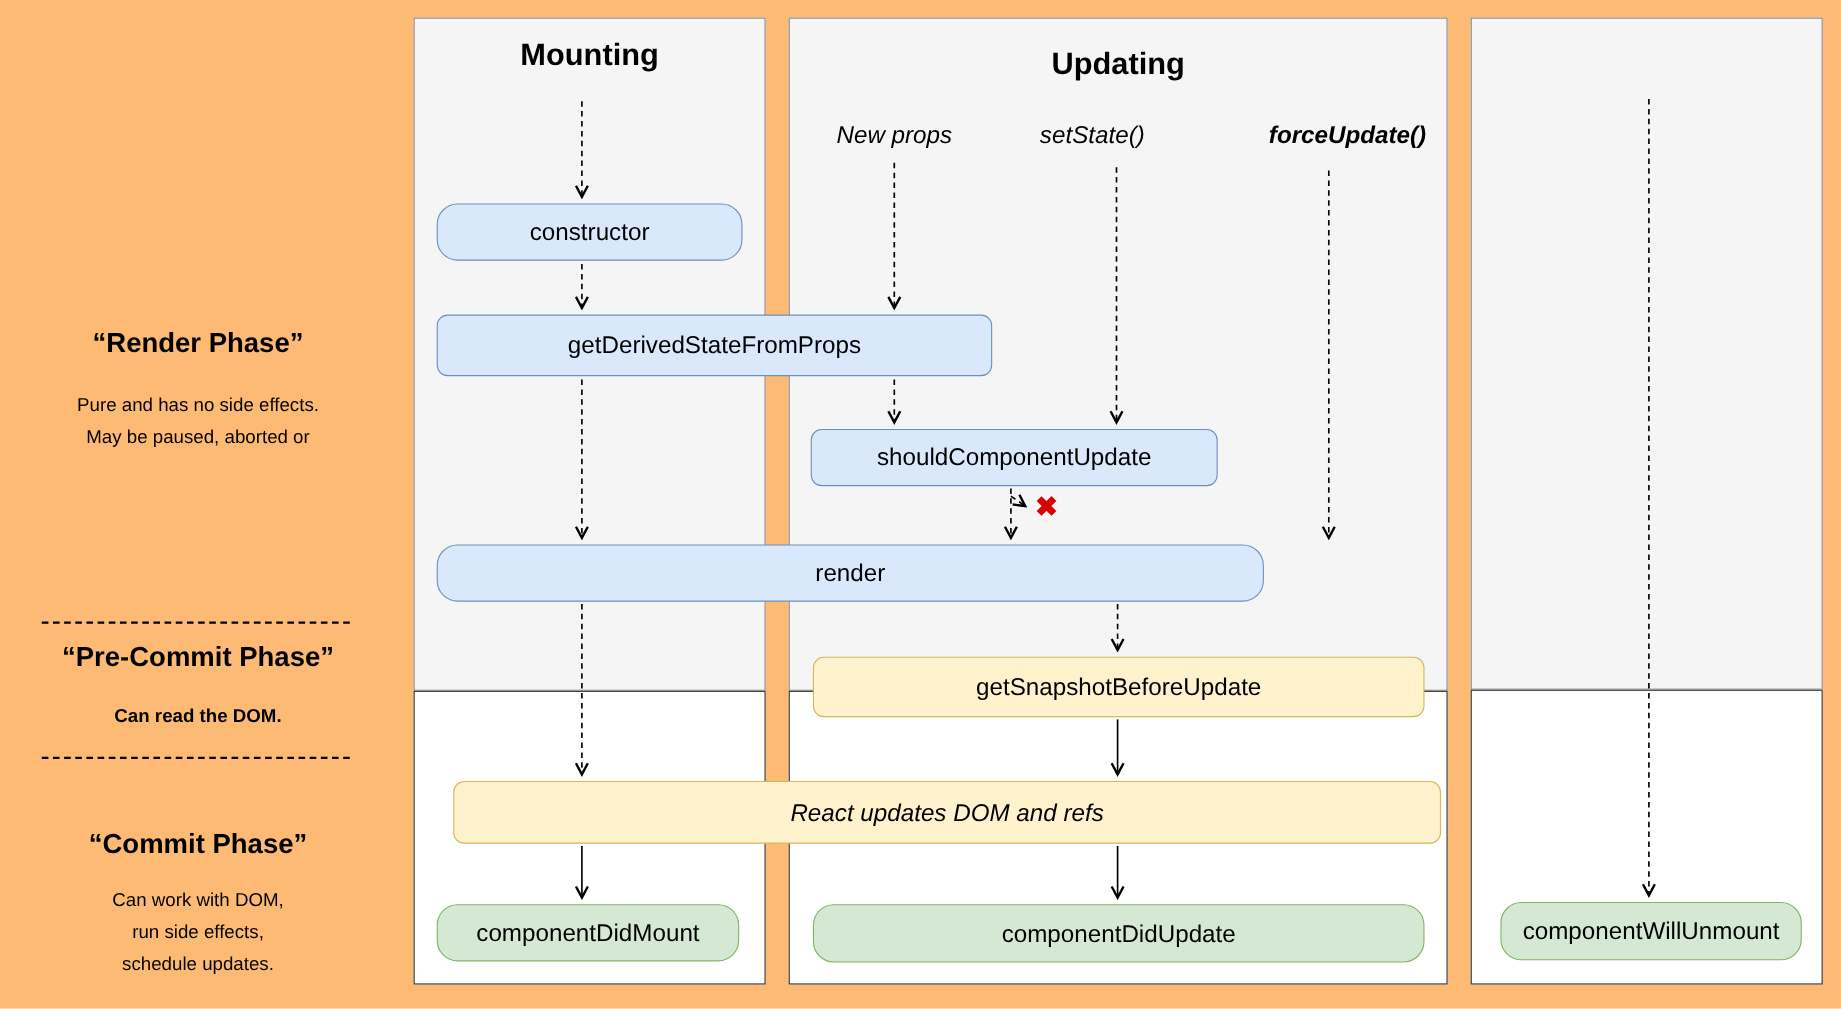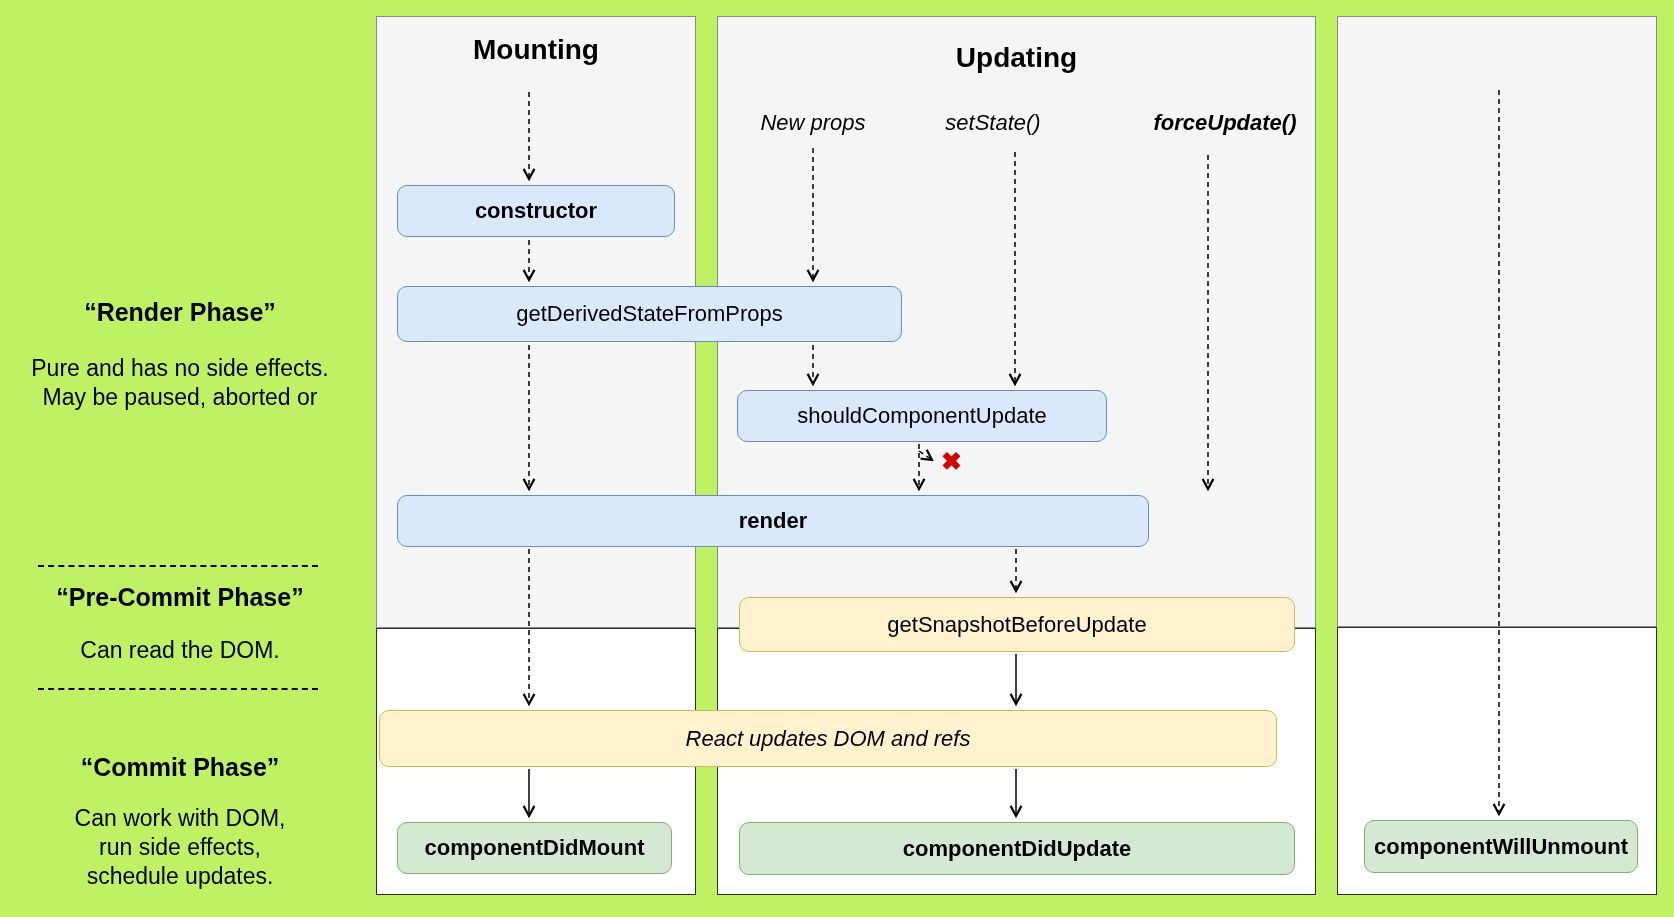--- a/index.html
+++ b/index.html
@@ -1,19 +1,19 @@
 <!DOCTYPE html>
 <html><head>
 <meta charset="utf-8">
 <title>Diagram</title>
 <style>
   html,body{margin:0;padding:0;background:#ffffff;}
   .stage{
     position:relative;width:1674px;height:917px;overflow:hidden;
-    background:#bef264;color:#000;
+    background:#fdba74;color:#000;
     font-family:"Liberation Sans",sans-serif;
   }
   
   .region{position:absolute;box-sizing:border-box;}
   .region.gray{background:#f5f5f5;border:1px solid #8a8a8a;}
   .region.white{background:#ffffff;border:1px solid #2e2e2e;}
   
   .colhead{position:absolute;text-align:center;font-weight:bold;font-size:28px;letter-spacing:0;}
   
   .trigger{position:absolute;width:220px;text-align:center;font-style:italic;font-size:22px;}
@@ -22,27 +22,27 @@
   .dash{stroke:#000;stroke-width:1.5;fill:none;stroke-dasharray:5 4;}
   .solid{stroke:#000;stroke-width:1.5;fill:none;}
   
   .node{
     position:absolute;display:flex;align-items:center;justify-content:center;
     font-size:22px;border-radius:10px;box-sizing:border-box;text-align:center;
   }
   .node.blue{background:#dae8fc;border:1px solid #6c8ebf;}
   .node.yellow{background:#fff2cc;border:1px solid #d6b656;}
   .node.green{background:#d5e8d4;border:1px solid #82b366;}
-  .bold{font-weight:bold;}
+  .bold{font-weight:normal;border-radius:19px;}
   .ital{font-style:italic;}
   
   .haltx{position:absolute;font-size:25px;font-weight:bold;color:#d50000;line-height:25px;}
   
   .phase-title{position:absolute;text-align:center;font-weight:bold;font-size:25px;}
-  .phase-body{position:absolute;text-align:center;font-size:23px;line-height:29px;}
+  .phase-body{position:absolute;text-align:center;font-size:17px;line-height:29px;}
   .divider{position:absolute;height:0;border-top:2px dashed #000;}
 </style>
 </head>
 <body>
 
 <div class="stage">
 
   <div class="region gray" style="left:376px;top:16px;width:320px;height:612px;"></div>
   <div class="region white" style="left:376px;top:628px;width:320px;height:267px;"></div>
 
@@ -80,37 +80,37 @@
     <path class="solid" d="M1016 654 V704" marker-end="url(#arrow)"></path>
     <path class="solid" d="M1016 769 V816" marker-end="url(#arrow)"></path>
     <path class="dash" d="M1499 90 V814" marker-end="url(#arrow)"></path>
   </svg>
 
   <div class="node blue bold" style="left:397px;top:185px;width:278px;height:52px;">constructor</div>
   <div class="node blue" style="left:397px;top:286px;width:505px;height:56px;">getDerivedStateFromProps</div>
   <div class="node blue" style="left:737px;top:390px;width:370px;height:52px;">shouldComponentUpdate</div>
   <div class="node blue bold" style="left:397px;top:495px;width:752px;height:52px;">render</div>
   <div class="node yellow" style="left:739px;top:597px;width:556px;height:55px;">getSnapshotBeforeUpdate</div>
-  <div class="node yellow ital" style="left:379px;top:710px;width:898px;height:57px;">React updates DOM and refs</div>
+  <div class="node yellow ital" style="left:412px;top:710px;width:898px;height:57px;">React updates DOM and refs</div>
   <div class="node green bold" style="left:397px;top:822px;width:275px;height:52px;">componentDidMount</div>
   <div class="node green bold" style="left:739px;top:822px;width:556px;height:53px;">componentDidUpdate</div>
   <div class="node green bold" style="left:1364px;top:820px;width:274px;height:53px;">componentWillUnmount</div>
 
   <span class="haltx" style="left:941px;top:449px;">✖</span>
 
   <div class="phase-title" style="left:30px;top:298px;width:300px;">“Render Phase”</div>
   <div class="phase-body" style="left:30px;top:354px;width:300px;">
     <div>Pure and has no side effects.</div>
     <div>May be paused, aborted or</div>
   </div>
 
   <div class="divider" style="left:38px;top:565px;width:280px;"></div>
 
   <div class="phase-title" style="left:30px;top:583px;width:300px;">“Pre-Commit Phase”</div>
-  <div class="phase-body" style="left:30px;top:636px;width:300px;">
+  <div class="phase-body" style="left:30px;top:636px;width:300px;font-weight:bold;">
     <div>Can read the DOM.</div>
   </div>
 
   <div class="divider" style="left:38px;top:688px;width:280px;"></div>
 
   <div class="phase-title" style="left:30px;top:753px;width:300px;">“Commit Phase”</div>
   <div class="phase-body" style="left:30px;top:804px;width:300px;">
     <div>Can work with DOM,</div>
     <div>run side effects,</div>
     <div>schedule updates.</div>

